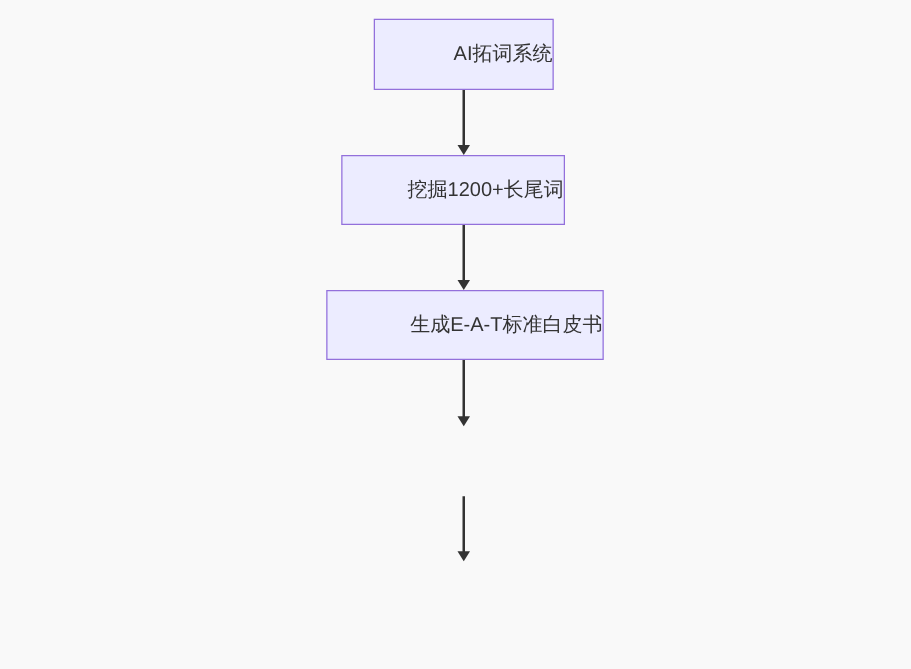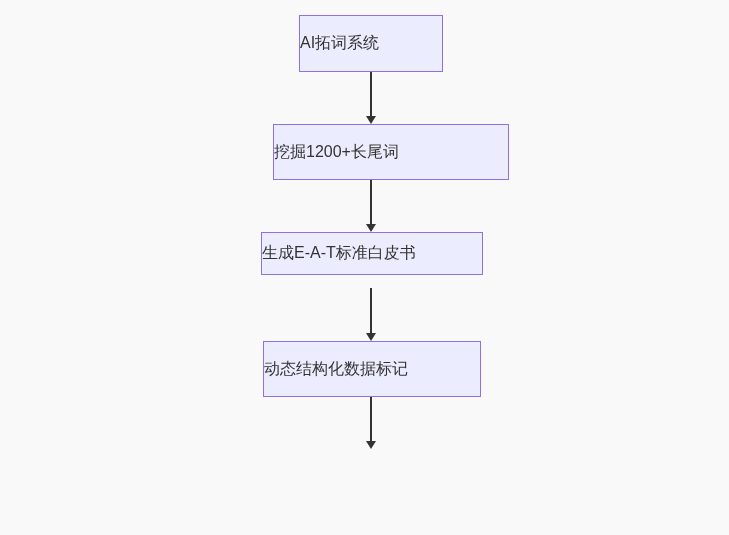--- a/index.html
+++ b/index.html
@@ -18,28 +18,28 @@
   .canvas{
     position:relative;
     width:729px;height:535px;
   }
   .node{
     position:absolute;
     background:var(--node-fill);
     border:1px solid var(--node-border);
     display:flex;
     align-items:center;
-    justify-content:flex-start;
+    justify-content:flex-end;
     font-size:16px;
     color:var(--text);
     white-space:nowrap;
   }
   .node-1{left:299px;top:15px;width:144px;height:57px;}
-  .node-2{left:273px;top:124px;width:236px;height:56px;}
-  .node-3{left:261px;top:232px;width:222px;height:43px;}
+  .node-2{left:273px;top:124px;width:179px;height:56px;}
+  .node-3{left:261px;top:232px;width:222px;height:56px;}
   .node-4{left:263px;top:341px;width:218px;height:56px;}
   .node-5{left:253px;top:449px;width:235px;height:57px;}
   .arrow{
     position:absolute;
     left:366px;          
     width:10px;
   }
   .arrow-1{top:72px;height:52px;}
   .arrow-2{top:180px;height:52px;}
   .arrow-3{top:288px;height:53px;}
@@ -85,23 +85,20 @@
 
   <div class="node node-3">
     <span>生成E-A-T标准白皮书</span>
   </div>
 
   <div class="arrow arrow-3">
     <div class="shaft"></div>
     <div class="head"></div>
   </div>
 
-  <div class="node node-4">
-    <span>动态结构化数据标记</span>
-  </div>
 
   <div class="arrow arrow-4">
     <div class="shaft"></div>
     <div class="head"></div>
   </div>
 
 
 </div>
 
 </body></html>

